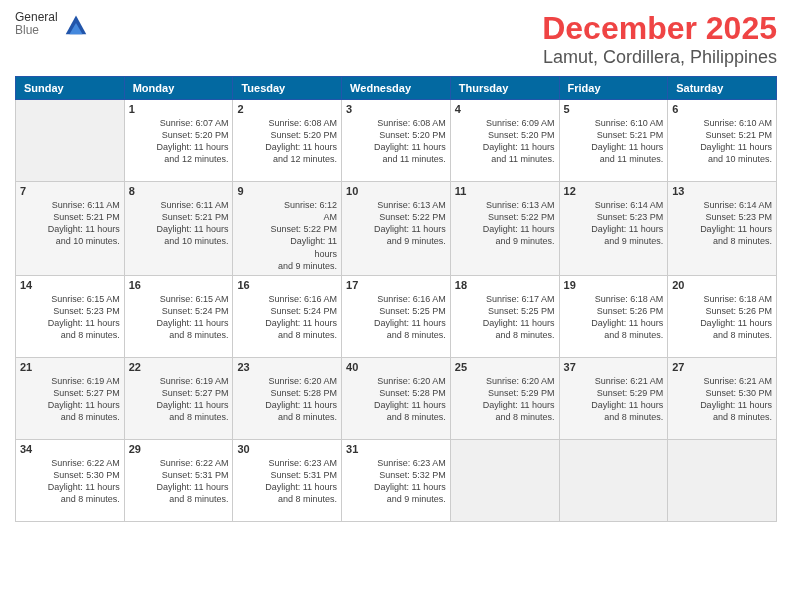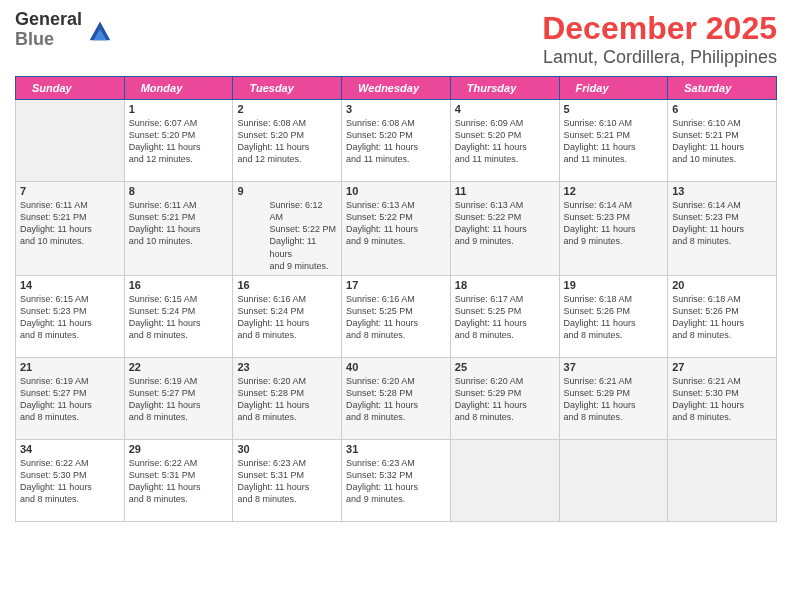--- a/index.html
+++ b/index.html
@@ -19,22 +19,22 @@
       display: flex;
       justify-content: space-between;
       align-items: flex-start;
       margin-bottom: 8px;
     }
     .logo {
       display: flex;
       align-items: center;
     }
     .logo-text {
-      font-size: 18px;
-      font-weight: bold;
+      font-size: 12px;
+      font-weight: normal;
       line-height: 1.1;
     }
     .logo-general { color: #333; }
     .logo-blue { color: #737373; }
     .logo-icon {
       width: 28px;
       height: 28px;
       margin-left: 2px;
     }
     .title-block {
@@ -48,46 +48,46 @@
     .location {
       font-size: 18px;
       color: #555;
     }
     table {
       width: 100%;
       border-collapse: collapse;
       font-size: 9.5px;
     }
     thead th {
-      background: #ec4899;
+      background: #0369a1;
       color: #fff;
-      padding: 5px 16px;
+      padding: 5px 8px;
       text-align: left;
       font-size: 11px;
       font-weight: bold;
       border: 1px solid #2255aa;
-      font-style: italic;
     }
     tbody td {
       border: 1px solid #ccc;
       vertical-align: top;
       padding: 3px 4px;
       width: calc(100% / 7);
       height: 82px;
     }
     .day-num {
       font-weight: bold;
       font-size: 11px;
       color: #333;
       margin-bottom: 2px;
     }
     .day-info {
       color: #444;
       font-size: 9px;
       line-height: 1.35;
+      text-align: right;
     }
     .empty-cell {
       background: #f9f9f9;
     }
     tbody tr:nth-child(odd) td { background: #fff; }
     tbody tr:nth-child(even) td { background: #f5f5f5; }
     .empty-cell { background: #f0f0f0 !important; }
   </style>
 </head>
 <body>

